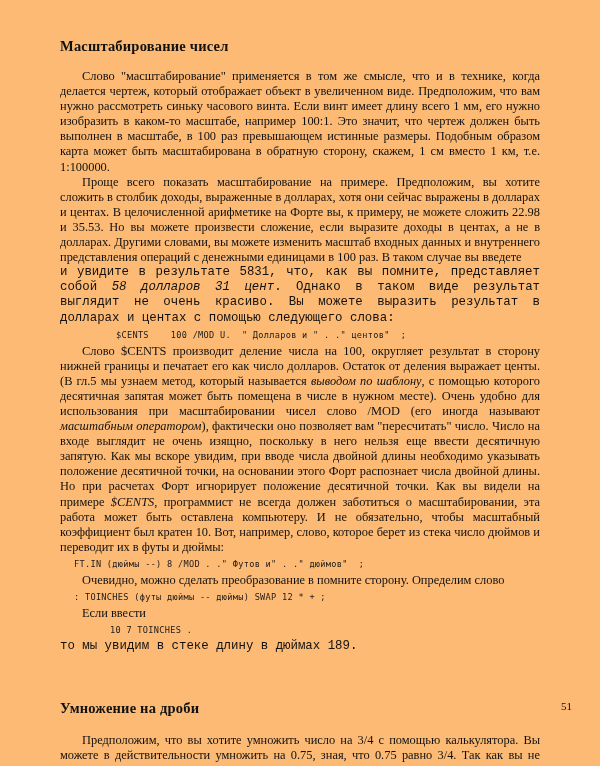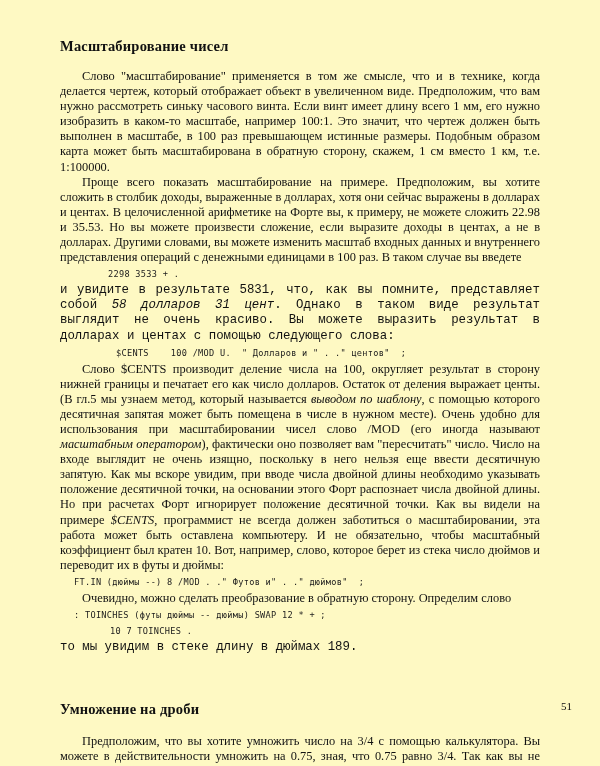--- a/index.html
+++ b/index.html
@@ -13,21 +13,21 @@
     position: relative;
     font-family: "Liberation Serif", "DejaVu Serif", serif;
     color: #111111;
     overflow: hidden;
   }
   .page {
     position: absolute;
     left: 0; top: 0;
     width: 600px;
     height: 766px;
-    background: #fef9c3;
+    background: #fdba74;
   }
   .content {
     position: absolute;
     left: 60px;
     top: 38px;
     width: 480px;
   }
   h2.section-title {
     font-size: 14.5px;
     font-weight: bold;
@@ -76,26 +76,26 @@
   .flow > * { display: block; }
 </style>
 </head>
 <body>
 
 <div class="page">
   <div class="content flow" id="doc-content">
       <h2 class="section-title">Масштабирование чисел</h2>
       <p class="para"><span>Слово "масштабирование" применяется в том же смысле, что и в технике, когда делается чертеж, который отображает объект в увеличенном виде. Предположим, что вам нужно рассмотреть синьку часового винта. Если винт имеет длину всего 1 мм, его нужно изобразить в каком-то масштабе, например 100:1. Это значит, что чертеж должен быть выполнен в масштабе, в 100 раз превышающем истинные размеры. Подобным образом карта может быть масштабирована в обратную сторону, скажем, 1 см вместо 1 км, т.е. 1:100000.</span></p>
       <p class="para"><span>Проще всего показать масштабирование на примере. Предположим, вы хотите сложить в столбик доходы, выраженные в долларах, хотя они сейчас выражены в долларах и центах. В целочисленной арифметике на Форте вы, к примеру, не можете сложить 22.98 и 35.53. Но вы можете произвести сложение, если выразите доходы в центах, а не в долларах. Другими словами, вы можете изменить масштаб входных данных и внутреннего представления операций с денежными единицами в 100 раз. В таком случае вы введете</span></p>
-      <div class="code ind-1">2298 3533 + .</div>
       <p class="para noindent"><span>и увидите в результате 5831, что, как вы помните, представляет собой </span><em class="it">58 долларов 31 цент</em><span>. Однако в таком виде результат выглядит не очень красиво. Вы можете выразить результат в долларах и центах с помощью следующего слова:</span></p>
       <div class="code ind-4">$CENTS    100 /MOD U.  " Долларов и " . ." центов"  ;</div>
       <p class="para"><span>Слово $CENTS производит деление числа на 100, округляет результат в сторону нижней границы и печатает его как число долларов. Остаток от деления выражает центы. (В гл.5 мы узнаем метод, который называется </span><em class="it">выводом по шаблону</em><span>, с помощью которого десятичная запятая может быть помещена в числе в нужном месте). Очень удобно для использования при масштабировании чисел слово /MOD (его иногда называют </span><em class="it">масштабным оператором</em><span>), фактически оно позволяет вам "пересчитать" число. Число на входе выглядит не очень изящно, поскольку в него нельзя еще ввести десятичную запятую. Как мы вскоре увидим, при вводе числа двойной длины необходимо указывать положение десятичной точки, на основании этого Форт распознает числа двойной длины. Но при расчетах Форт игнорирует положение десятичной точки. Как вы видели на примере </span><em class="it">$CENTS</em><span>, программист не всегда должен заботиться о масштабировании, эта работа может быть оставлена компьютеру. И не обязательно, чтобы масштабный коэффициент был кратен 10. Вот, например, слово, которое берет из стека число дюймов и переводит их в футы и дюймы:</span></p>
       <div class="code ind-3">FT.IN (дюймы --) 8 /MOD . ." Футов и" . ." дюймов"  ;</div>
-      <p class="para"><span>Очевидно, можно сделать преобразование в обратную сторону. Определим слово</span></p>
+      <p class="para"><span>Очевидно, можно сделать преобразование в помните сторону. Определим слово</span></p>
       <div class="code ind-3">: TOINCHES (футы дюймы -- дюймы) SWAP 12 * + ;</div>
+      <p class="para"><span>Если ввести</span></p>
       <div class="code ind-5">10 7 TOINCHES .</div>
       <p class="para noindent"><span>то мы увидим в стеке длину в дюймах 189.</span></p>
       <h2 class="section-title spaced-top">Умножение на дроби</h2>
       <p class="para"><span>Предположим, что вы хотите умножить число на 3/4 с помощью калькулятора. Вы можете в действительности умножить на 0.75, зная, что 0.75 равно 3/4. Так как вы не сможете умножить на 0.75 с помощью целых чисел, вы можете на Форте вычислить дробное выражение, умножая на 3/4. Однако позвольте, просто так нельзя разделить 3 на 4, а потом умножить на результат, так как 3 4 / дает 0. Поэтому нужно сначала умножить число на 3, а затем произвести деление, т.е. вам нужно применить оператор */ (он, как и /MOD, называется масштабным оператором). Таким образом, выражение</span></p>
     </div>
   <div class="page-number">51</div>
 </div>
 
 </body></html>

